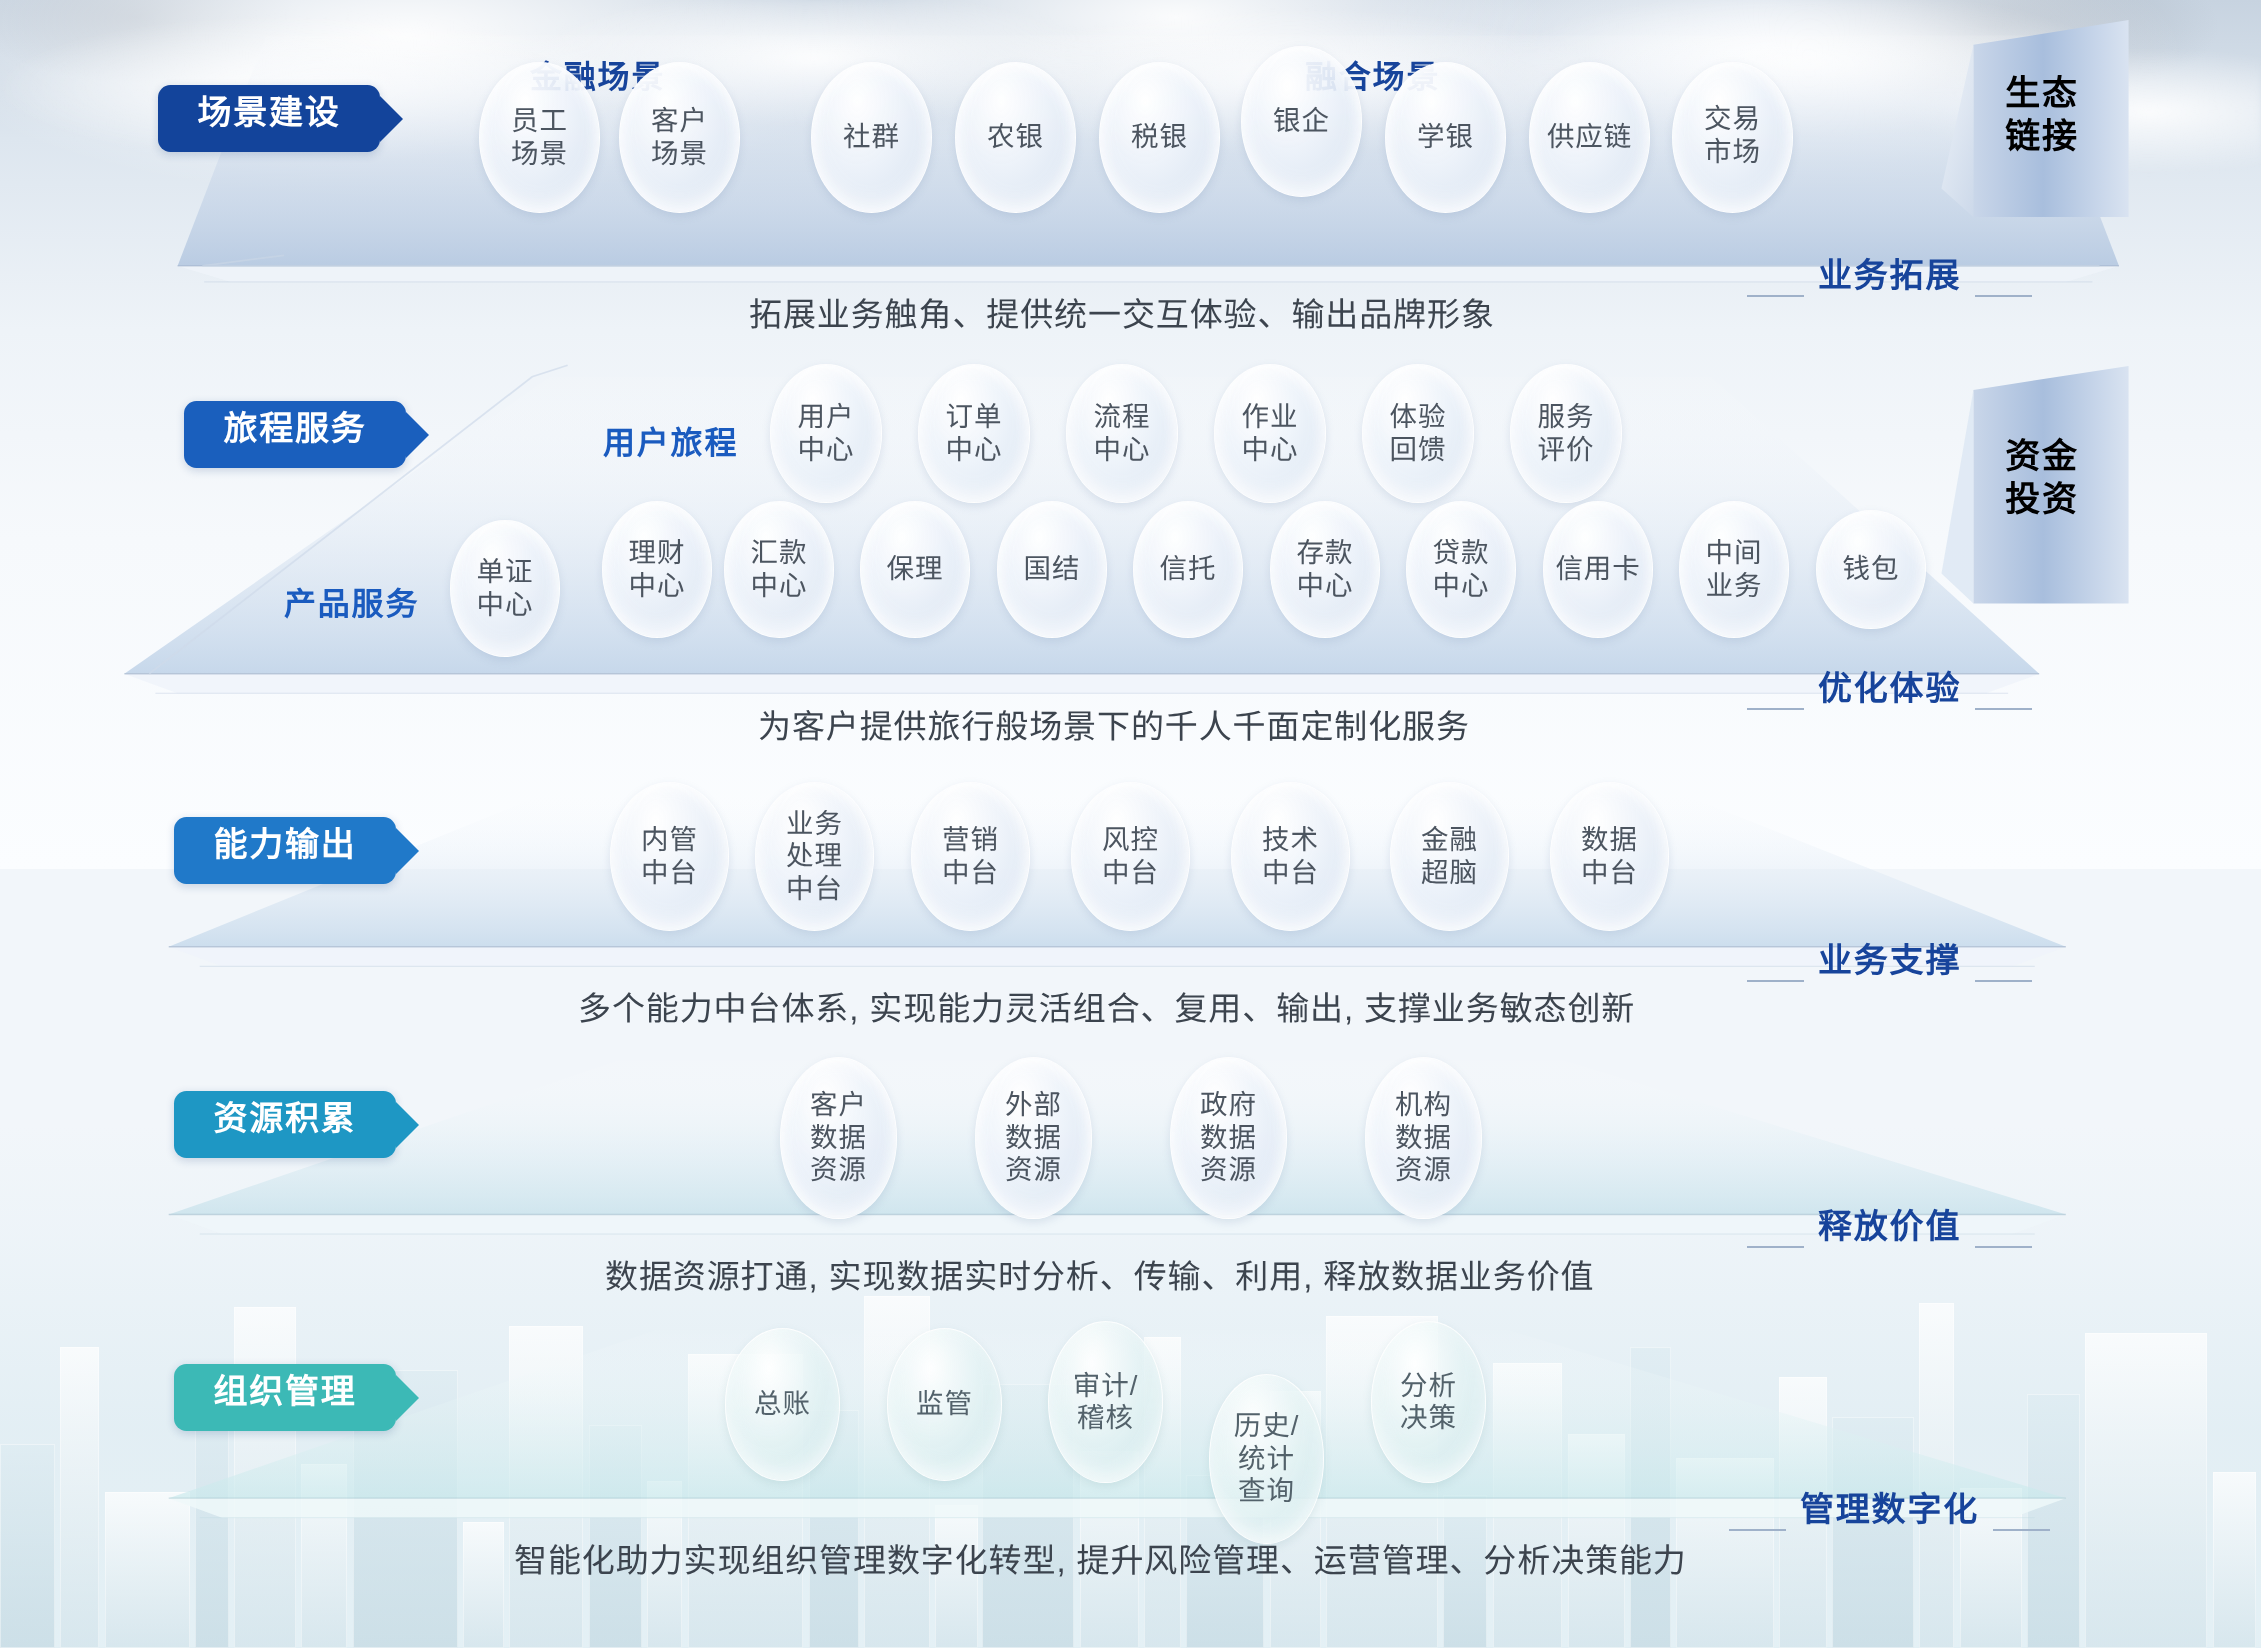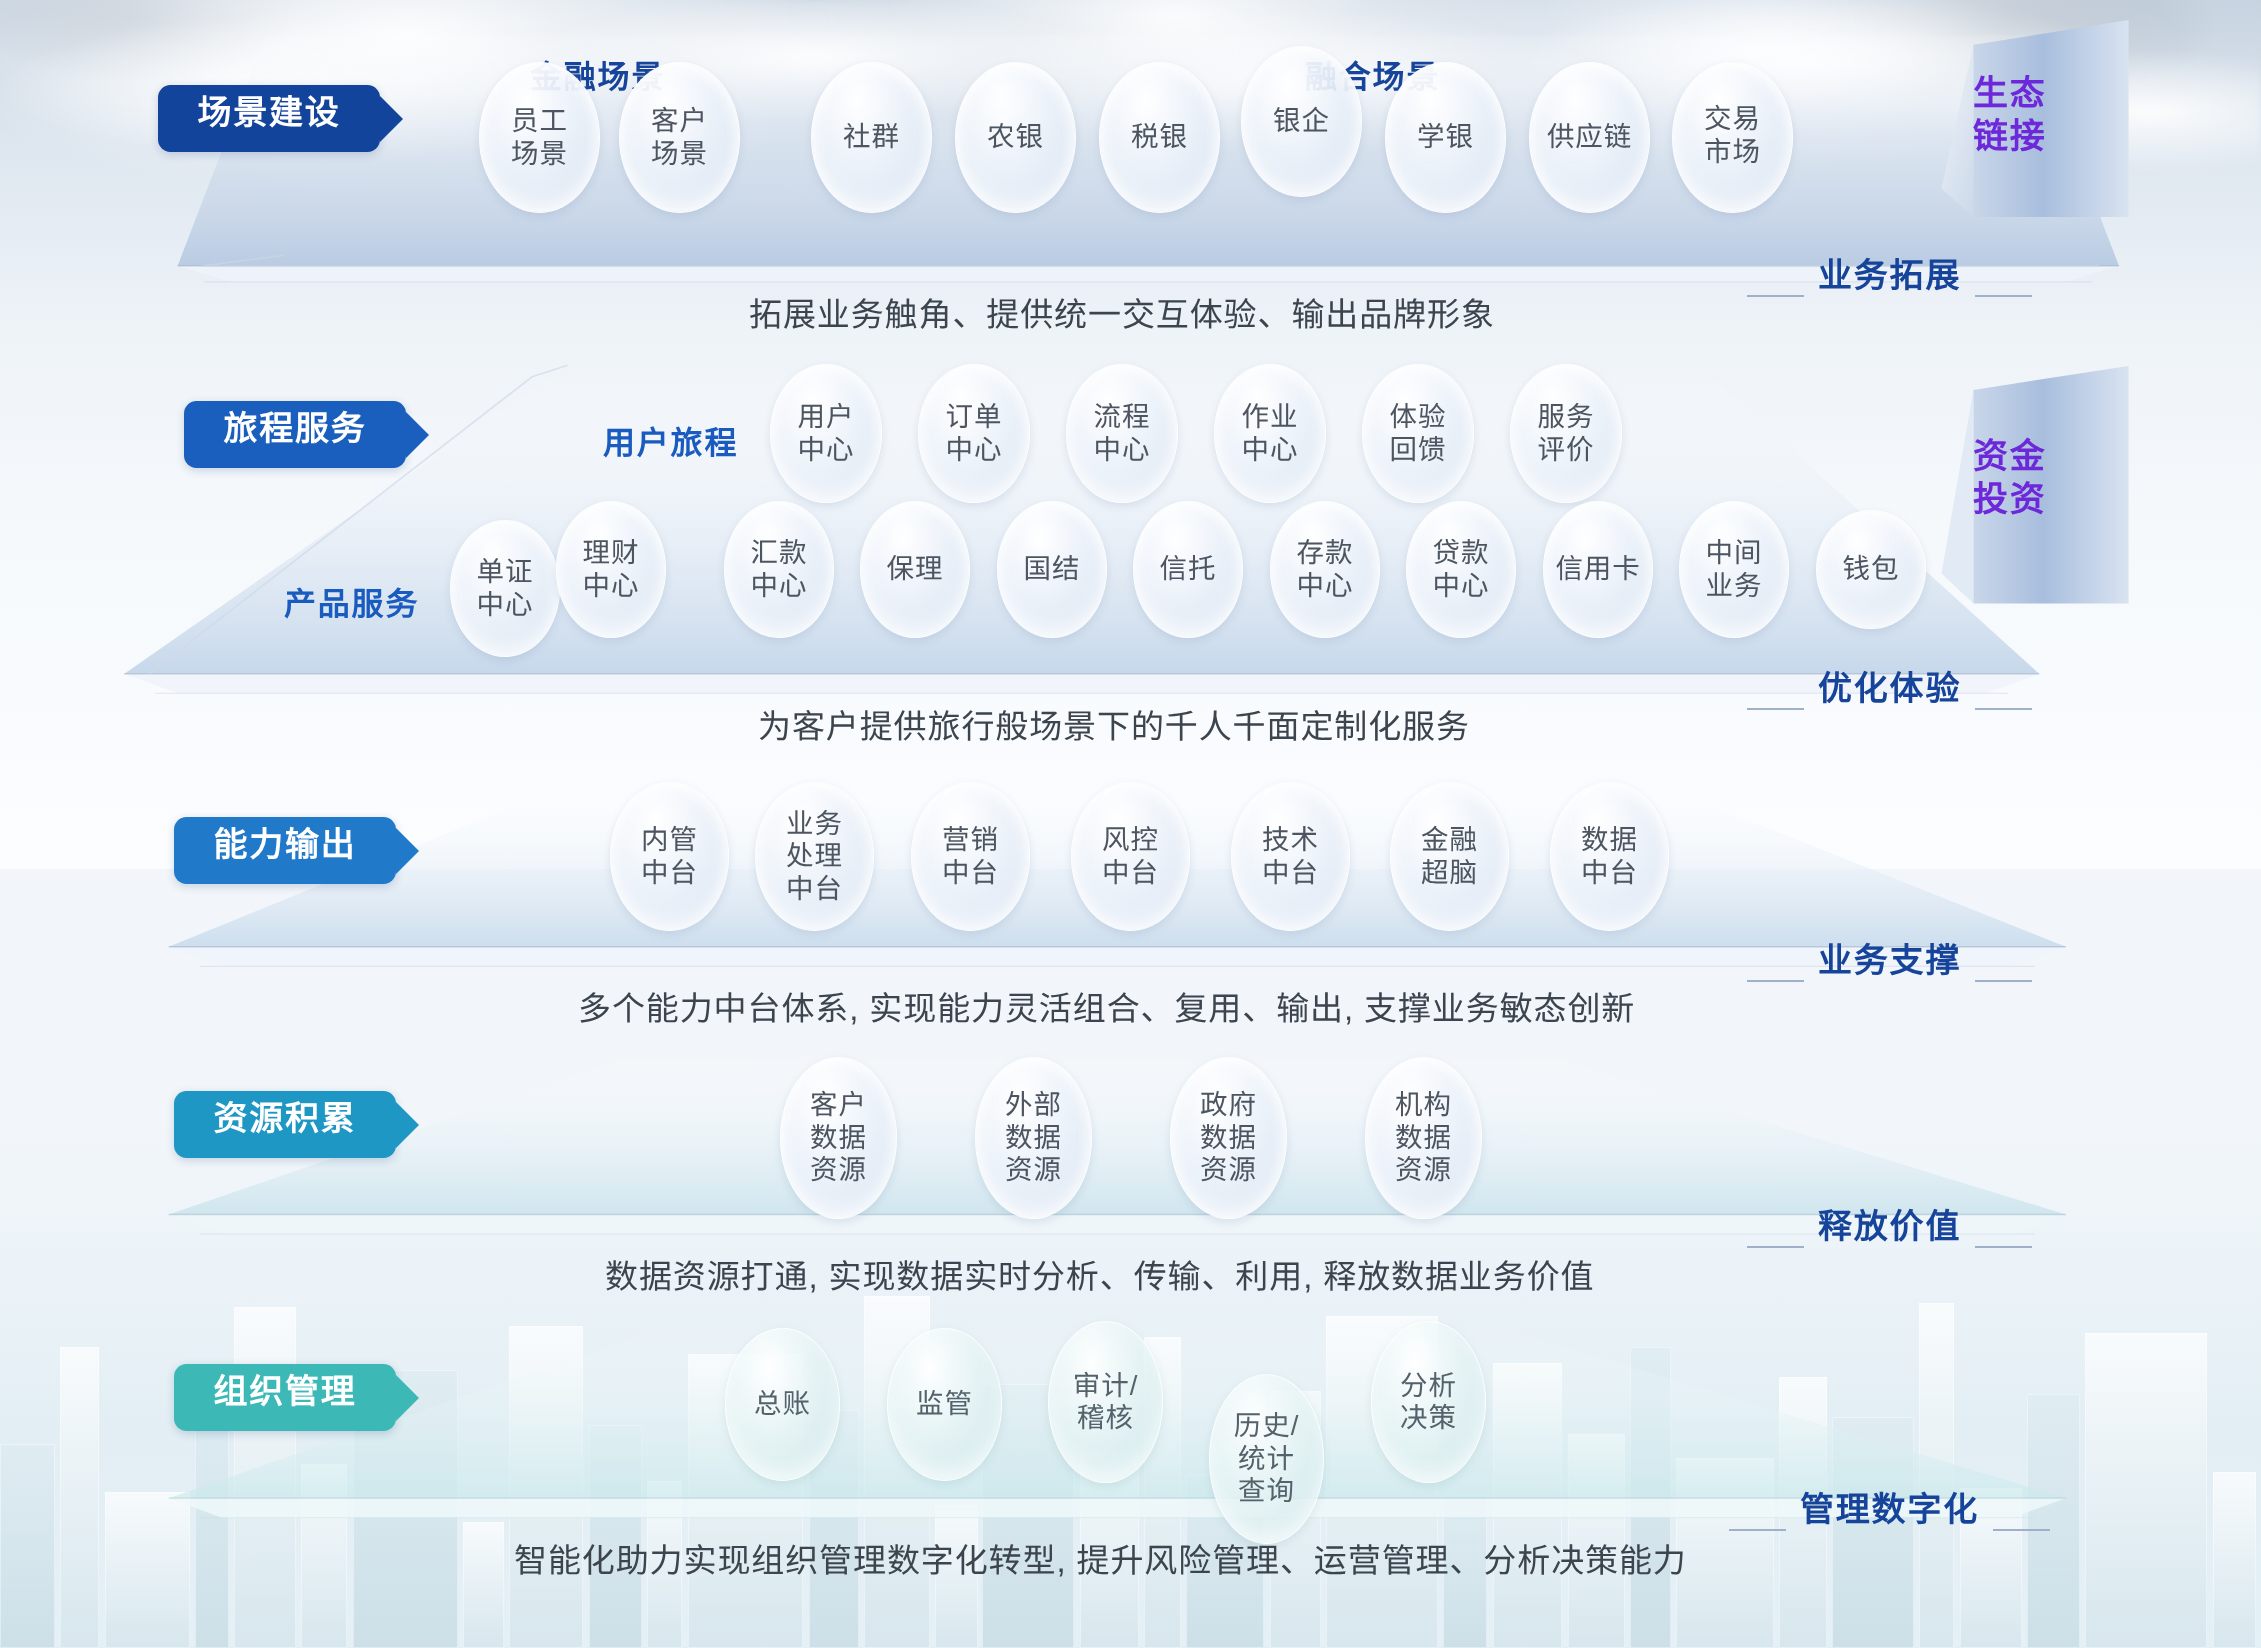--- a/index.html
+++ b/index.html
@@ -75,21 +75,21 @@
   .grouptitle{position:absolute;color:#17449b;font-weight:bold;font-size:32px;letter-spacing:1.8px;white-space:nowrap;}
   .rowlabel{position:absolute;color:#1a5bbf;font-weight:bold;font-size:32px;letter-spacing:1.8px;white-space:nowrap;}
 
   
   .caption{position:absolute;color:#3c444e;font-size:33px;letter-spacing:0.9px;white-space:nowrap;font-weight:500;}
 
   
   .banner{position:absolute;}
   .banner .txt{
     position:absolute;left:0;right:4px;top:50%;transform:translateY(-50%);
-    color:#6d28d9;font-weight:bold;font-size:35px;line-height:1.22;letter-spacing:1.8px;
+    text-align:center;color:#000000;font-weight:bold;font-size:35px;line-height:1.22;letter-spacing:1.8px;
   }
 
   
   .keyword{position:absolute;display:flex;align-items:flex-end;white-space:nowrap;}
   .keyword .kw{color:#17449b;font-weight:bold;font-size:34px;letter-spacing:1.8px;padding:0 14px;}
   .keyword .line{height:1.8px;width:57px;background:#9fb1c9;}
 </style>
 </head>
 <body>
 
@@ -295,21 +295,21 @@
   </div>
 <div class="bub" style="left:1510px;top:364px;width:110px;height:137px;">
     <span>服务<br>评价</span>
   </div>
 
 <div class="rowlabel" style="left:284px;top:550px;margin-top:28px;">产品服务</div>
 
 <div class="bub" style="left:450px;top:520px;width:108px;height:135px;">
     <span>单证<br>中心</span>
   </div>
-<div class="bub" style="left:556px;top:501px;width:108px;height:135px;">
+<div class="bub" style="left:602px;top:501px;width:108px;height:135px;">
     <span>理财<br>中心</span>
   </div>
 <div class="bub" style="left:724px;top:501px;width:108px;height:135px;">
     <span>汇款<br>中心</span>
   </div>
 <div class="bub" style="left:860px;top:501px;width:108px;height:135px;">
     <span>保理</span>
   </div>
 <div class="bub" style="left:997px;top:501px;width:108px;height:135px;">
     <span>国结</span>

